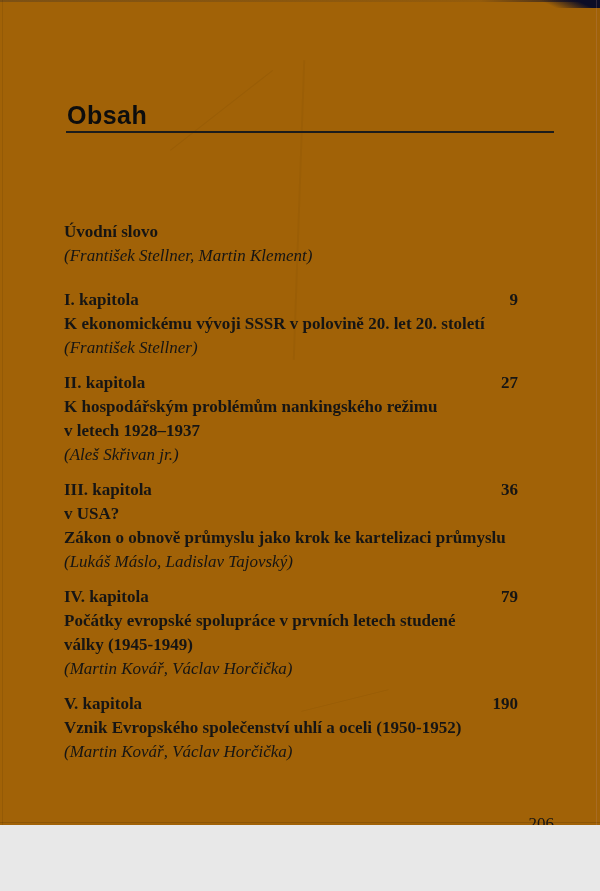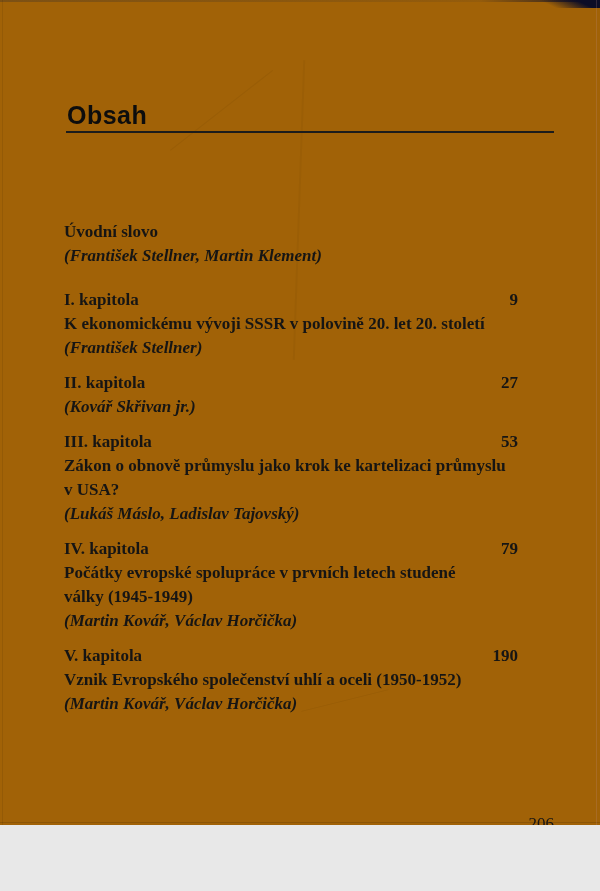--- a/index.html
+++ b/index.html
@@ -65,21 +65,21 @@
     font-size: 17px; line-height: 24px; white-space: nowrap;
   }
   .toc-entry { margin-bottom: 11px; }
   .toc-entry:first-of-type { margin-bottom: 20px; }
   .entry-head {
     display: flex; justify-content: space-between; align-items: flex-end;
     font-weight: 700;
   }
   .entry-page { font-weight: 700; }
   .entry-line { font-weight: 700; }
-  .entry-authors { font-style: italic; font-weight: 700; }
+  .entry-authors { font-style: italic; font-weight: 400; }
 
   
   .folio {
     position: absolute; left: 64px; top: 812px; width: 490px;
     text-align: right; font-size: 17px; line-height: 24px;
   }
 </style>
 </head>
 <body>
 
@@ -116,31 +116,35 @@
           <div class="entry-line">K ekonomickému vývoji SSSR v polovině 20. let 20. století</div>
         </div>
       <div class="entry-authors">(František Stellner)</div>
     </section>
 
     <section class="toc-entry">
       <div class="entry-head">
         <span class="entry-title">II. kapitola</span>
         <span class="entry-page">27</span>
       </div>
-      <div class="entry-authors">(Kovář Skřivan jr.)</div>
+      <div class="entry-lines">
+          <div class="entry-line">K hospodářským problémům nankingského režimu</div>
+          <div class="entry-line">v letech 1928–1937</div>
+        </div>
+      <div class="entry-authors">(Aleš Skřivan jr.)</div>
     </section>
 
     <section class="toc-entry">
       <div class="entry-head">
         <span class="entry-title">III. kapitola</span>
-        <span class="entry-page">53</span>
+        <span class="entry-page">36</span>
       </div>
       <div class="entry-lines">
+          <div class="entry-line">v USA?</div>
           <div class="entry-line">Zákon o obnově průmyslu jako krok ke kartelizaci průmyslu</div>
-          <div class="entry-line">v USA?</div>
         </div>
       <div class="entry-authors">(Lukáš Máslo, Ladislav Tajovský)</div>
     </section>
 
     <section class="toc-entry">
       <div class="entry-head">
         <span class="entry-title">IV. kapitola</span>
         <span class="entry-page">79</span>
       </div>
       <div class="entry-lines">

